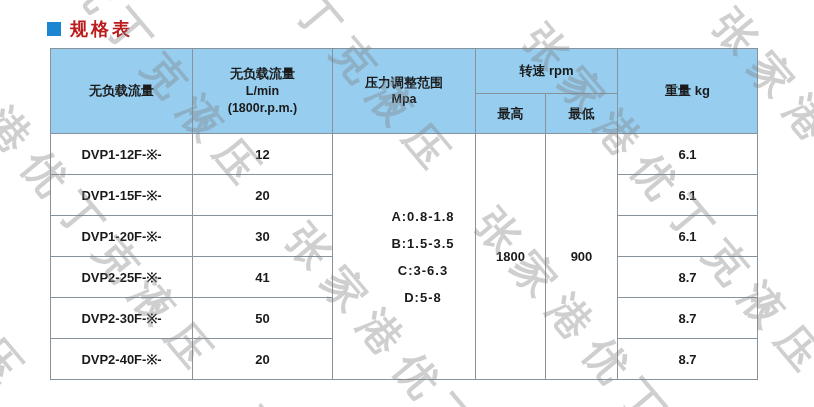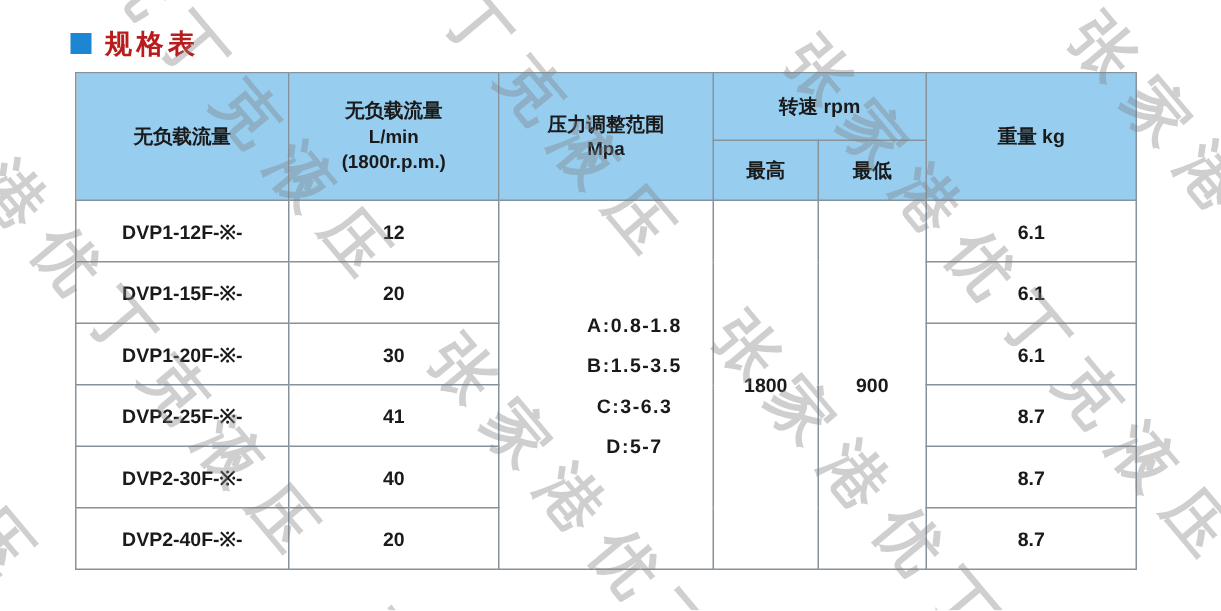--- a/index.html
+++ b/index.html
@@ -146,21 +146,21 @@
     </thead>
     <tbody>
       <tr>
         <td>DVP1-12F-※-</td>
         <td>12</td>
         <td rowspan="6" class="pressure-cell">
           <div class="pressure-list">
             <div>A:0.8-1.8</div>
             <div>B:1.5-3.5</div>
             <div>C:3-6.3</div>
-            <div>D:5-7</div>
+            <div>D:5-8</div>
           </div>
         </td>
         <td rowspan="6">1800</td>
         <td rowspan="6">900</td>
         <td>6.1</td>
       </tr>
       <tr>
         <td>DVP1-15F-※-</td>
         <td>20</td>
         <td>6.1</td>
@@ -170,21 +170,21 @@
         <td>30</td>
         <td>6.1</td>
       </tr>
       <tr>
         <td>DVP2-25F-※-</td>
         <td>41</td>
         <td>8.7</td>
       </tr>
       <tr>
         <td>DVP2-30F-※-</td>
-        <td>40</td>
+        <td>50</td>
         <td>8.7</td>
       </tr>
       <tr>
         <td>DVP2-40F-※-</td>
         <td>20</td>
         <td>8.7</td>
       </tr>
     </tbody>
   </table>
 

